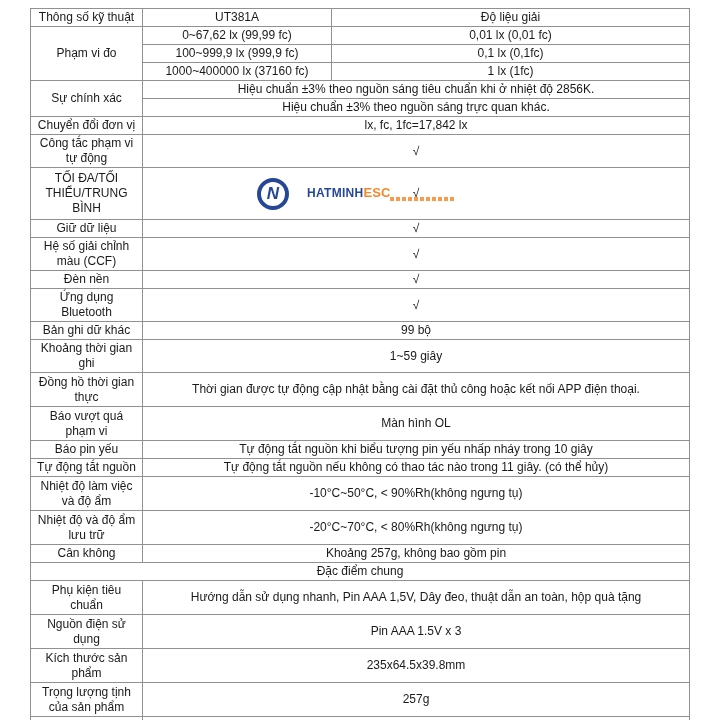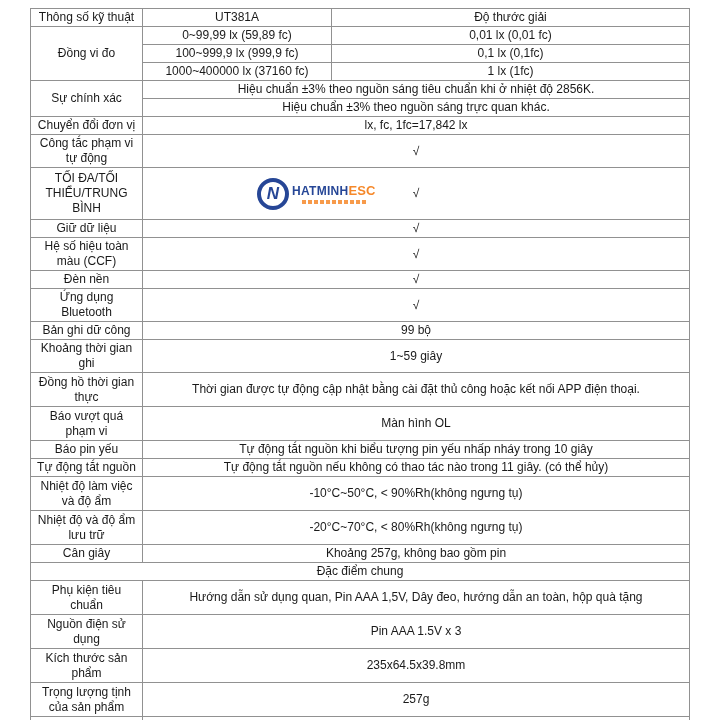--- a/index.html
+++ b/index.html
@@ -36,21 +36,21 @@
   .wm-circle{
     width:32px;height:32px;border-radius:50%;
     border:4px solid #1b3d91;box-sizing:border-box;
     display:flex;align-items:center;justify-content:center;
     background:#fff;
   }
   .wm-circle span{
     font-weight:bold;font-style:italic;font-size:17px;color:#1b3d91;
     line-height:1;
   }
-  .wm-text{display:flex;flex-direction:column;align-items:center;}
+  .wm-text{display:flex;flex-direction:row;align-items:flex-end;margin-left:15px;}
   .wm-name{font-weight:bold;font-size:12px;letter-spacing:0.3px;color:#1b3d91;line-height:13px;}
   .wm-suffix{font-weight:bold;font-size:13px;color:#f5821f;line-height:13px;}
   .wm-tagline{
     margin-top:1px;width:64px;height:4px;
     background:repeating-linear-gradient(90deg,#f5821f 0 4px,transparent 4px 6px);
     opacity:0.85;
   }
   .check{font-size:12px;}
 </style>
 </head>
@@ -60,26 +60,26 @@
   <colgroup>
     <col style="width:112px">
     <col style="width:189px">
     <col style="width:358px">
   </colgroup>
 
   <tbody>
       <tr class="r17">
     <th class="hd">Thông số kỹ thuật</th>
     <th class="hd">UT381A</th>
-    <th class="hd">Độ thước giải</th>
-  </tr>
-
-  <tr class="r17">
-    <td rowspan="3">Đồng vi đo</td>
-    <td>0~99,99 lx (59,89 fc)</td>
+    <th class="hd">Độ liệu giải</th>
+  </tr>
+
+  <tr class="r17">
+    <td rowspan="3">Phạm vi đo</td>
+    <td>0~67,62 lx (99,99 fc)</td>
     <td>0,01 lx (0,01 fc)</td>
   </tr>
   <tr class="r17">
     <td>100~999,9 lx (999,9 fc)</td>
     <td>0,1 lx (0,1fc)</td>
   </tr>
   <tr class="r17">
     <td>1000~400000 lx (37160 fc)</td>
     <td>1 lx (1fc)</td>
   </tr>
@@ -115,33 +115,33 @@
           <div class="wm-tagline"></div>
         </div>
       </div>
     </td>
   </tr>
   <tr class="r17">
     <td>Giữ dữ liệu</td>
     <td colspan="2" class="check">√</td>
   </tr>
   <tr class="r33">
-    <td>Hệ số hiệu toàn màu (CCF)</td>
+    <td>Hệ số giải chỉnh màu (CCF)</td>
     <td colspan="2" class="check">√</td>
   </tr>
   <tr class="r17">
     <td>Đèn nền</td>
     <td colspan="2" class="check">√</td>
   </tr>
   <tr class="r33">
     <td>Ứng dụng Bluetooth</td>
     <td colspan="2" class="check">√</td>
   </tr>
   <tr class="r17">
-    <td>Bản ghi dữ công</td>
+    <td>Bản ghi dữ khác</td>
     <td colspan="2">99 bộ</td>
   </tr>
   <tr class="r33">
     <td>Khoảng thời gian ghi</td>
     <td colspan="2">1~59 giây</td>
   </tr>
   <tr class="r34">
     <td>Đồng hồ thời gian thực</td>
     <td colspan="2">Thời gian được tự động cập nhật bằng cài đặt thủ công hoặc kết nối APP điện thoại.</td>
   </tr>
@@ -159,30 +159,30 @@
   </tr>
   <tr class="r34">
     <td>Nhiệt độ làm việc và độ ẩm</td>
     <td colspan="2">-10°C~50°C,  &lt; 90%Rh(không ngưng tụ)</td>
   </tr>
   <tr class="r34">
     <td>Nhiệt độ và độ ẩm lưu trữ</td>
     <td colspan="2">-20°C~70°C,  &lt; 80%Rh(không ngưng tụ)</td>
   </tr>
   <tr class="r17">
-    <td>Cân giây</td>
+    <td>Cân không</td>
     <td colspan="2">Khoảng 257g, không bao gồm pin</td>
   </tr>
 
   <tr class="r17">
     <td colspan="3" class="section-hd">Đặc điểm chung</td>
   </tr>
   <tr class="r34">
     <td>Phụ kiện tiêu chuẩn</td>
-    <td colspan="2">Hướng dẫn sử dụng quan, Pin AAA 1,5V, Dây đeo, hướng dẫn an toàn, hộp quà tặng</td>
+    <td colspan="2">Hướng dẫn sử dụng nhanh, Pin AAA 1,5V, Dây đeo, thuật dẫn an toàn, hộp quà tặng</td>
   </tr>
   <tr class="r34">
     <td>Nguồn điện sử dụng</td>
     <td colspan="2">Pin AAA 1.5V x 3</td>
   </tr>
   <tr class="r34">
     <td>Kích thước sản phẩm</td>
     <td colspan="2">235x64.5x39.8mm</td>
   </tr>
   <tr class="r34">

